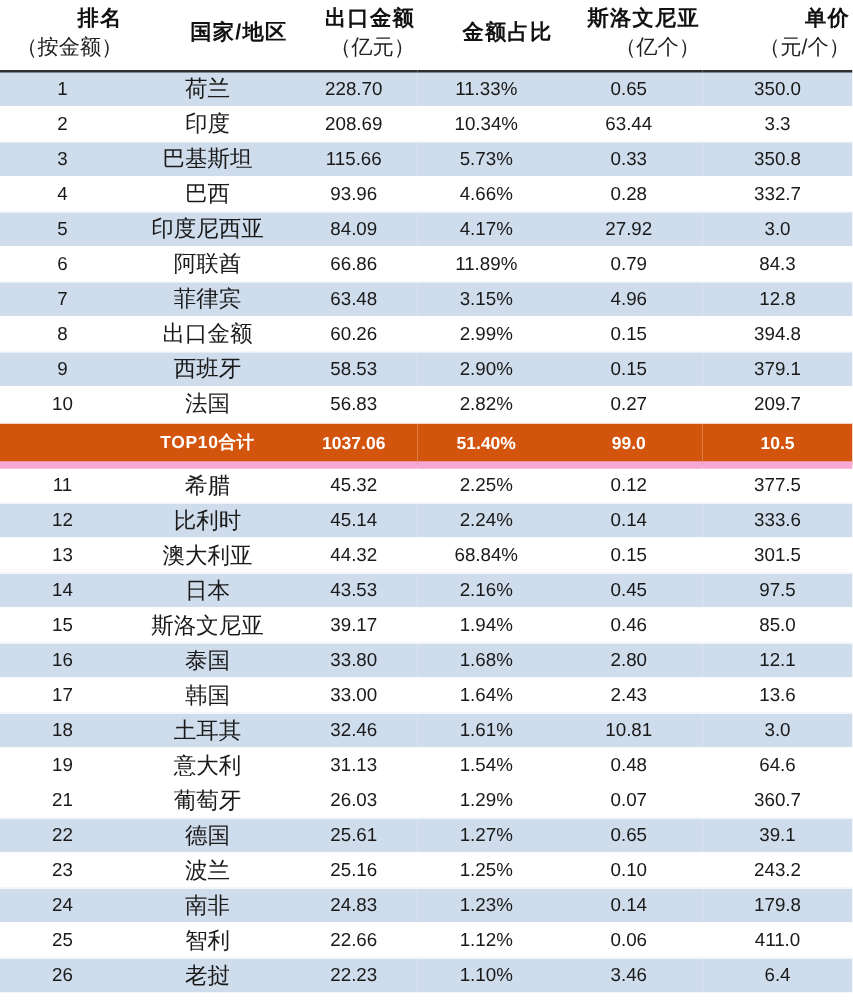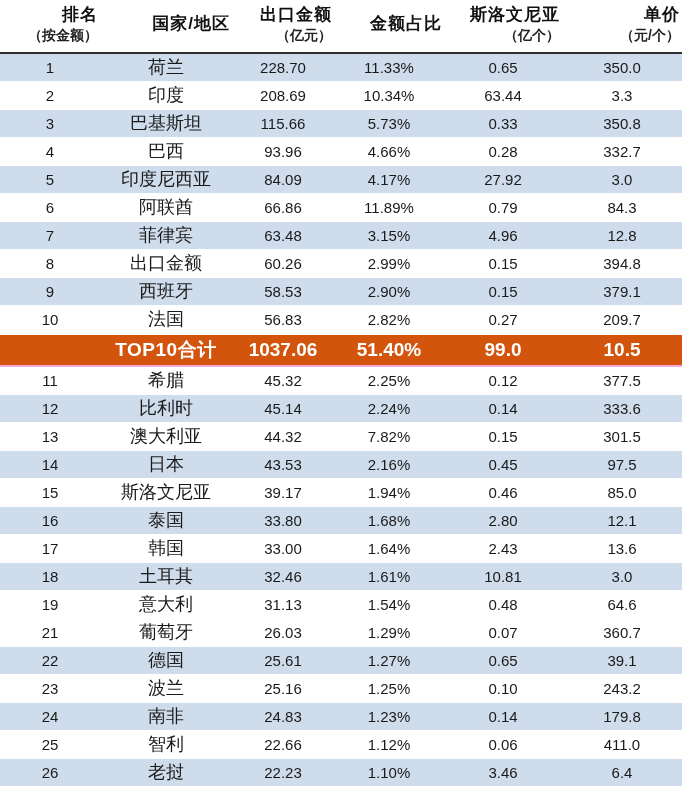--- a/index.html
+++ b/index.html
@@ -35,22 +35,22 @@
     background: #ffffff;
     line-height: 1.25;
   }
   thead th .main {
     display: block;
     font-size: 17px;
     letter-spacing: 1px;
   }
   thead th .sub {
     display: block;
-    font-size: 14px;
-    font-weight: bold;
+    font-size: 17px;
+    font-weight: normal;
     margin-top: 2px;
     color: #222222;
   }
   tbody td {
     text-align: center;
     vertical-align: middle;
     font-size: 15px;
     color: #1a1a1a;
     height: 27px;
     padding: 0 2px;
@@ -59,24 +59,24 @@
   tbody tr.band td {
     background: #cfdcec;
   }
   tbody tr.plain td {
     background: #ffffff;
   }
   tbody tr.total td {
     background: #d2540d;
     color: #ffffff;
     font-weight: bold;
-    font-size: 19px;
+    font-size: 14px;
     height: 30px;
     border-top: 2px solid #ffffff;
-    border-bottom: 2px solid #f9a8d4;
+    border-bottom: 6px solid #f9a8d4;
   }
   tbody td.name {
     font-size: 18px;
   }
   tbody tr.total td.name {
     letter-spacing: 0.5px;
   }
 </style>
 </head>
 <body>
@@ -220,21 +220,21 @@
         <td class="name">比利时</td>
         <td>45.14</td>
         <td>2.24%</td>
         <td>0.14</td>
         <td>333.6</td>
       </tr>
       <tr class="plain">
         <td>13</td>
         <td class="name">澳大利亚</td>
         <td>44.32</td>
-        <td>7.82%</td>
+        <td>68.84%</td>
         <td>0.15</td>
         <td>301.5</td>
       </tr>
       <tr class="band">
         <td>14</td>
         <td class="name">日本</td>
         <td>43.53</td>
         <td>2.16%</td>
         <td>0.45</td>
         <td>97.5</td>

